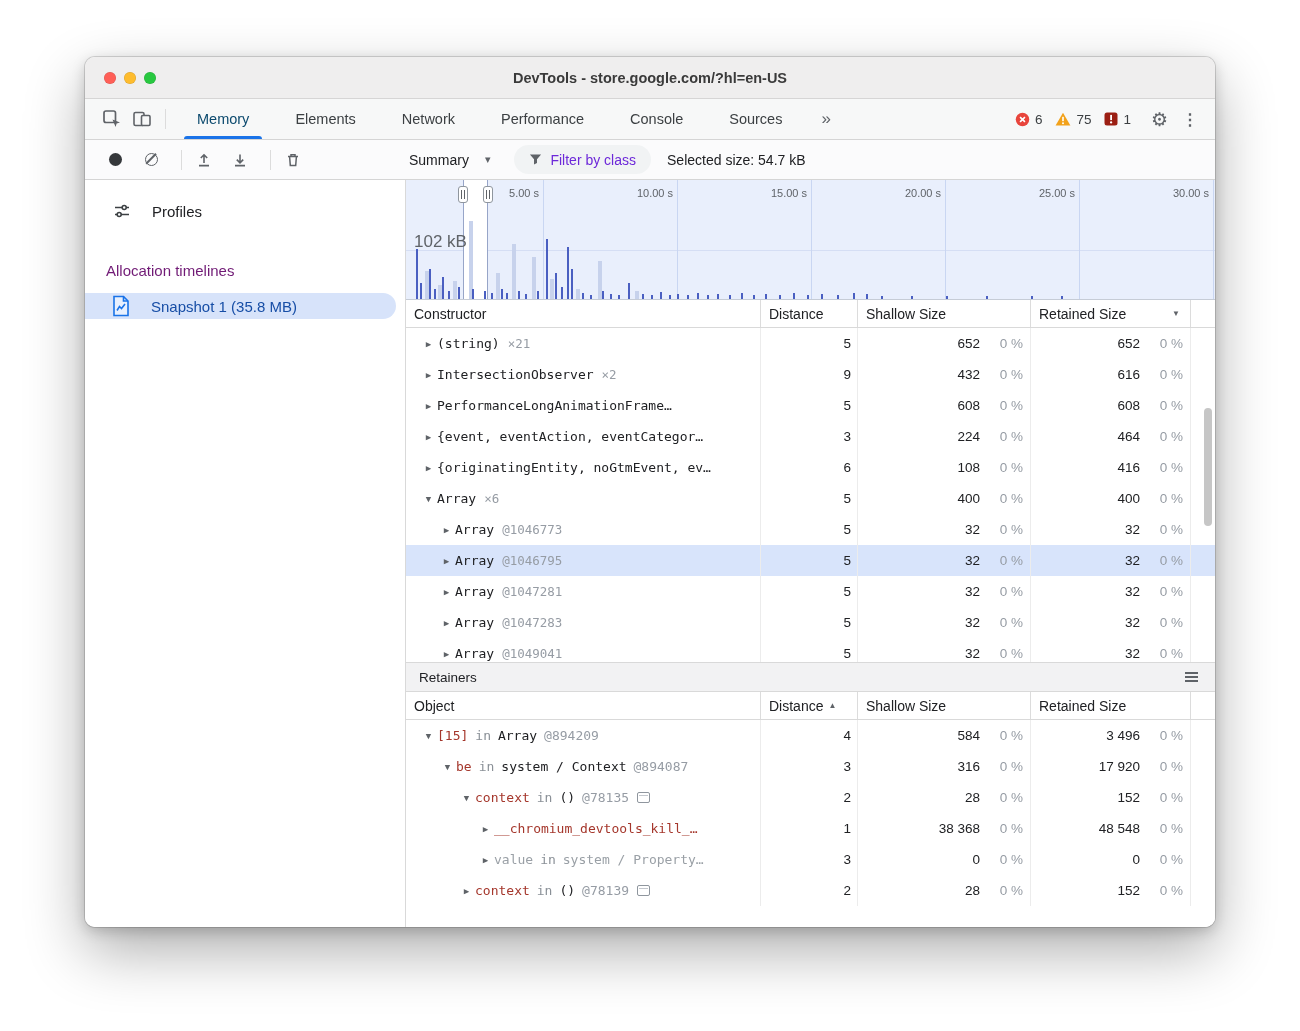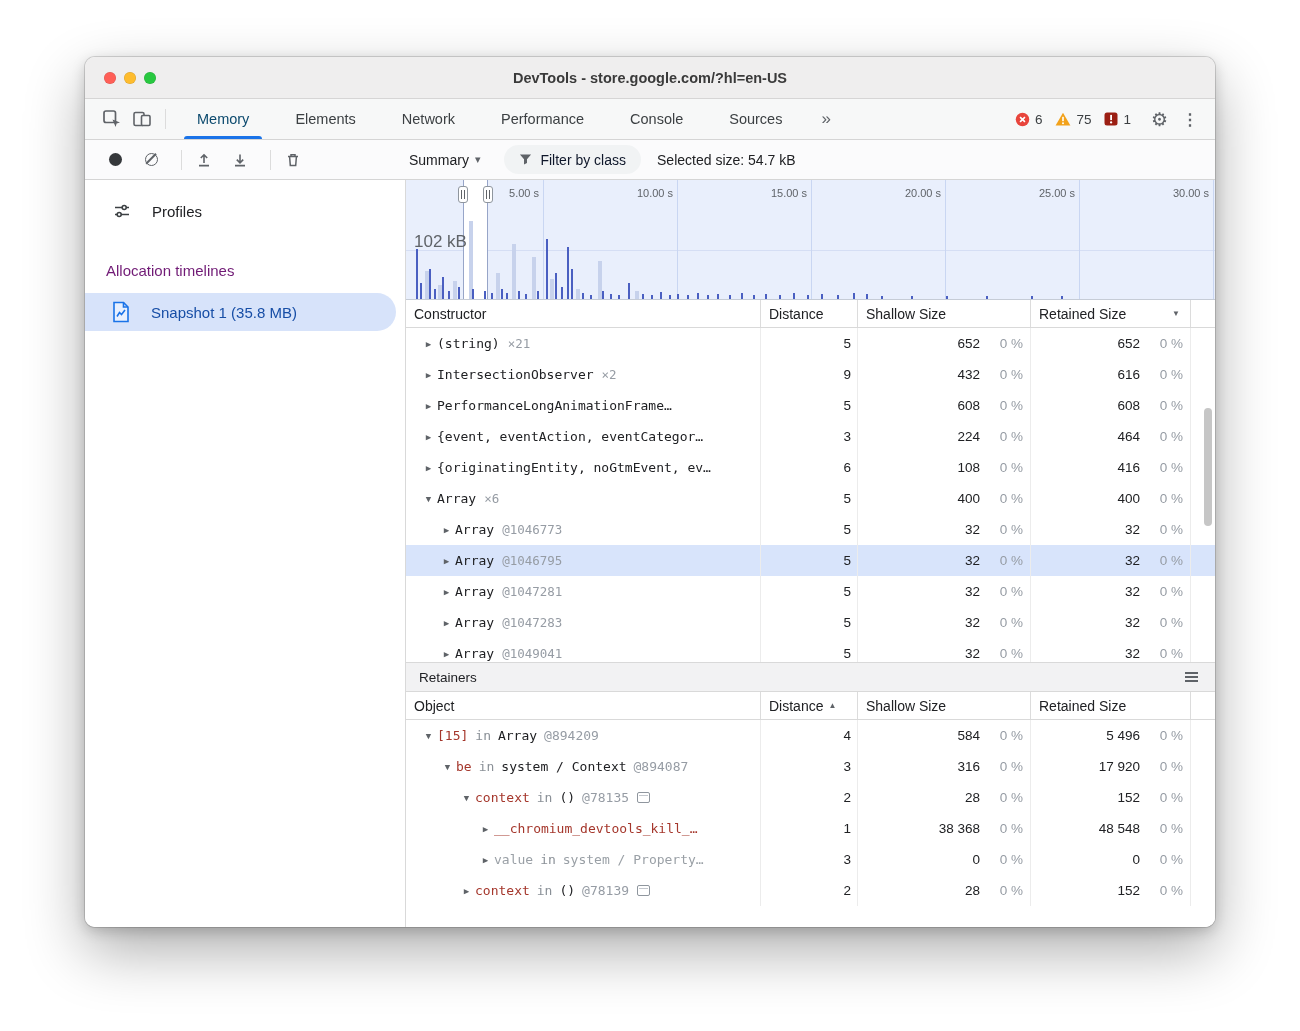--- a/index.html
+++ b/index.html
@@ -29,31 +29,31 @@
   .glyphbtn{align-self:center;color:#5f6368;padding:0 7px}
   .gear{font-size:19px}.kebab{font-size:16px;font-weight:700}
   
   .toolbar{height:40px;background:#fbfbfc;border-bottom:1px solid #d5d5d5;display:flex;align-items:center;
     padding-left:16px;flex:none}
   .tico{width:28px;height:28px;display:flex;align-items:center;justify-content:center;border-radius:4px;flex:none;margin-right:8px}
   .rec{width:13px;height:13px;border-radius:50%;background:#35383b}
   .blk{width:13px;height:13px;border-radius:50%;border:1.6px solid #5f6368;position:relative}
   .blk::after{content:"";position:absolute;left:-2px;top:4.2px;width:13.5px;height:1.6px;background:#5f6368;transform:rotate(-45deg)}
   .tspacer{width:88px;flex:none}
-  .select{display:flex;align-items:center;gap:6px;font-size:14px;color:#202124;padding:4px 6px;margin-right:18px}
+  .select{display:flex;align-items:center;gap:16px;font-size:14px;color:#202124;padding:4px 6px;margin-right:18px}
   .caret{font-size:11px;color:#5f6368}
   .pill{display:flex;align-items:center;gap:8px;background:#f1f3f4;border-radius:15px;height:29px;
-    padding:0 15px;font-size:14px;color:#0f172a;margin-right:16px}
+    padding:0 15px;font-size:14px;color:#6d28d9;margin-right:16px}
   .selsize{font-size:14px;color:#202124}
   
   .content{flex:1;display:flex;min-height:0}
   .sidebar{width:320px;flex:none;background:#fff;padding-top:14px}
   .profiles-row{display:flex;align-items:center;gap:21px;padding:8px 0 8px 28px;font-size:15px;color:#202124}
   .section-label{padding:34px 0 10px 21px;font-size:15px;color:#701a75}
-  .snap-item{margin-top:4px;height:38px;width:311px;background:#d7e3fa;border-radius:0 19px 19px 0;
+  .snap-item{margin-top:4px;height:26px;width:311px;background:#d7e3fa;border-radius:0 19px 19px 0;
     display:flex;align-items:center;gap:20px;padding-left:26px;color:#174ea6;font-size:15px}
   .main{flex:1;min-width:0;border-left:1px solid #d9d9d9;display:flex;flex-direction:column;background:#fff}
   
   .timeline{height:120px;flex:none;position:relative;background:#e9effc;border-bottom:1px solid #c6ccd6;overflow:hidden}
   .tl-grid{position:absolute;top:0;bottom:0;width:1px;background:#c9d6f2;z-index:0}
   .tl-hline{position:absolute;left:0;right:0;top:70px;height:1px;background:#d5def4;z-index:0}
   .tl-tick{position:absolute;top:7px;font-size:11px;color:#5f6368;transform:translateX(-100%);z-index:4;white-space:nowrap}
   .tl-mem{position:absolute;left:8px;top:52px;font-size:17px;color:#5f6368;z-index:4}
   .tl-sel{position:absolute;top:0;bottom:0;background:#ffffff;border-left:1px solid #97a5c8;border-right:1px solid #97a5c8;z-index:1}
   .tl-handle{position:absolute;top:6px;width:10px;height:17px;background:#fff;border:1px solid #8f969e;border-radius:3px;
@@ -556,21 +556,21 @@
               <span class="part kw">in</span>
               <span class="part obj">Array</span>
               <span class="part id">@894209</span>
             </div>
             <div class="cell num">4</div>
             <div class="cell size">
               <span class="val">584</span>
               <span class="pct">0 %</span>
             </div>
             <div class="cell size">
-              <span class="val">5 496</span>
+              <span class="val">3 496</span>
               <span class="pct">0 %</span>
             </div>
             <div class="cell gutter"></div>
           </div>
           <div class="trow">
             <div class="cell name" style="padding-left: 33px;">
               <span class="arrow">▼</span>
               <span class="part prop">be</span>
               <span class="part kw">in</span>
               <span class="part obj">system / Context</span>

